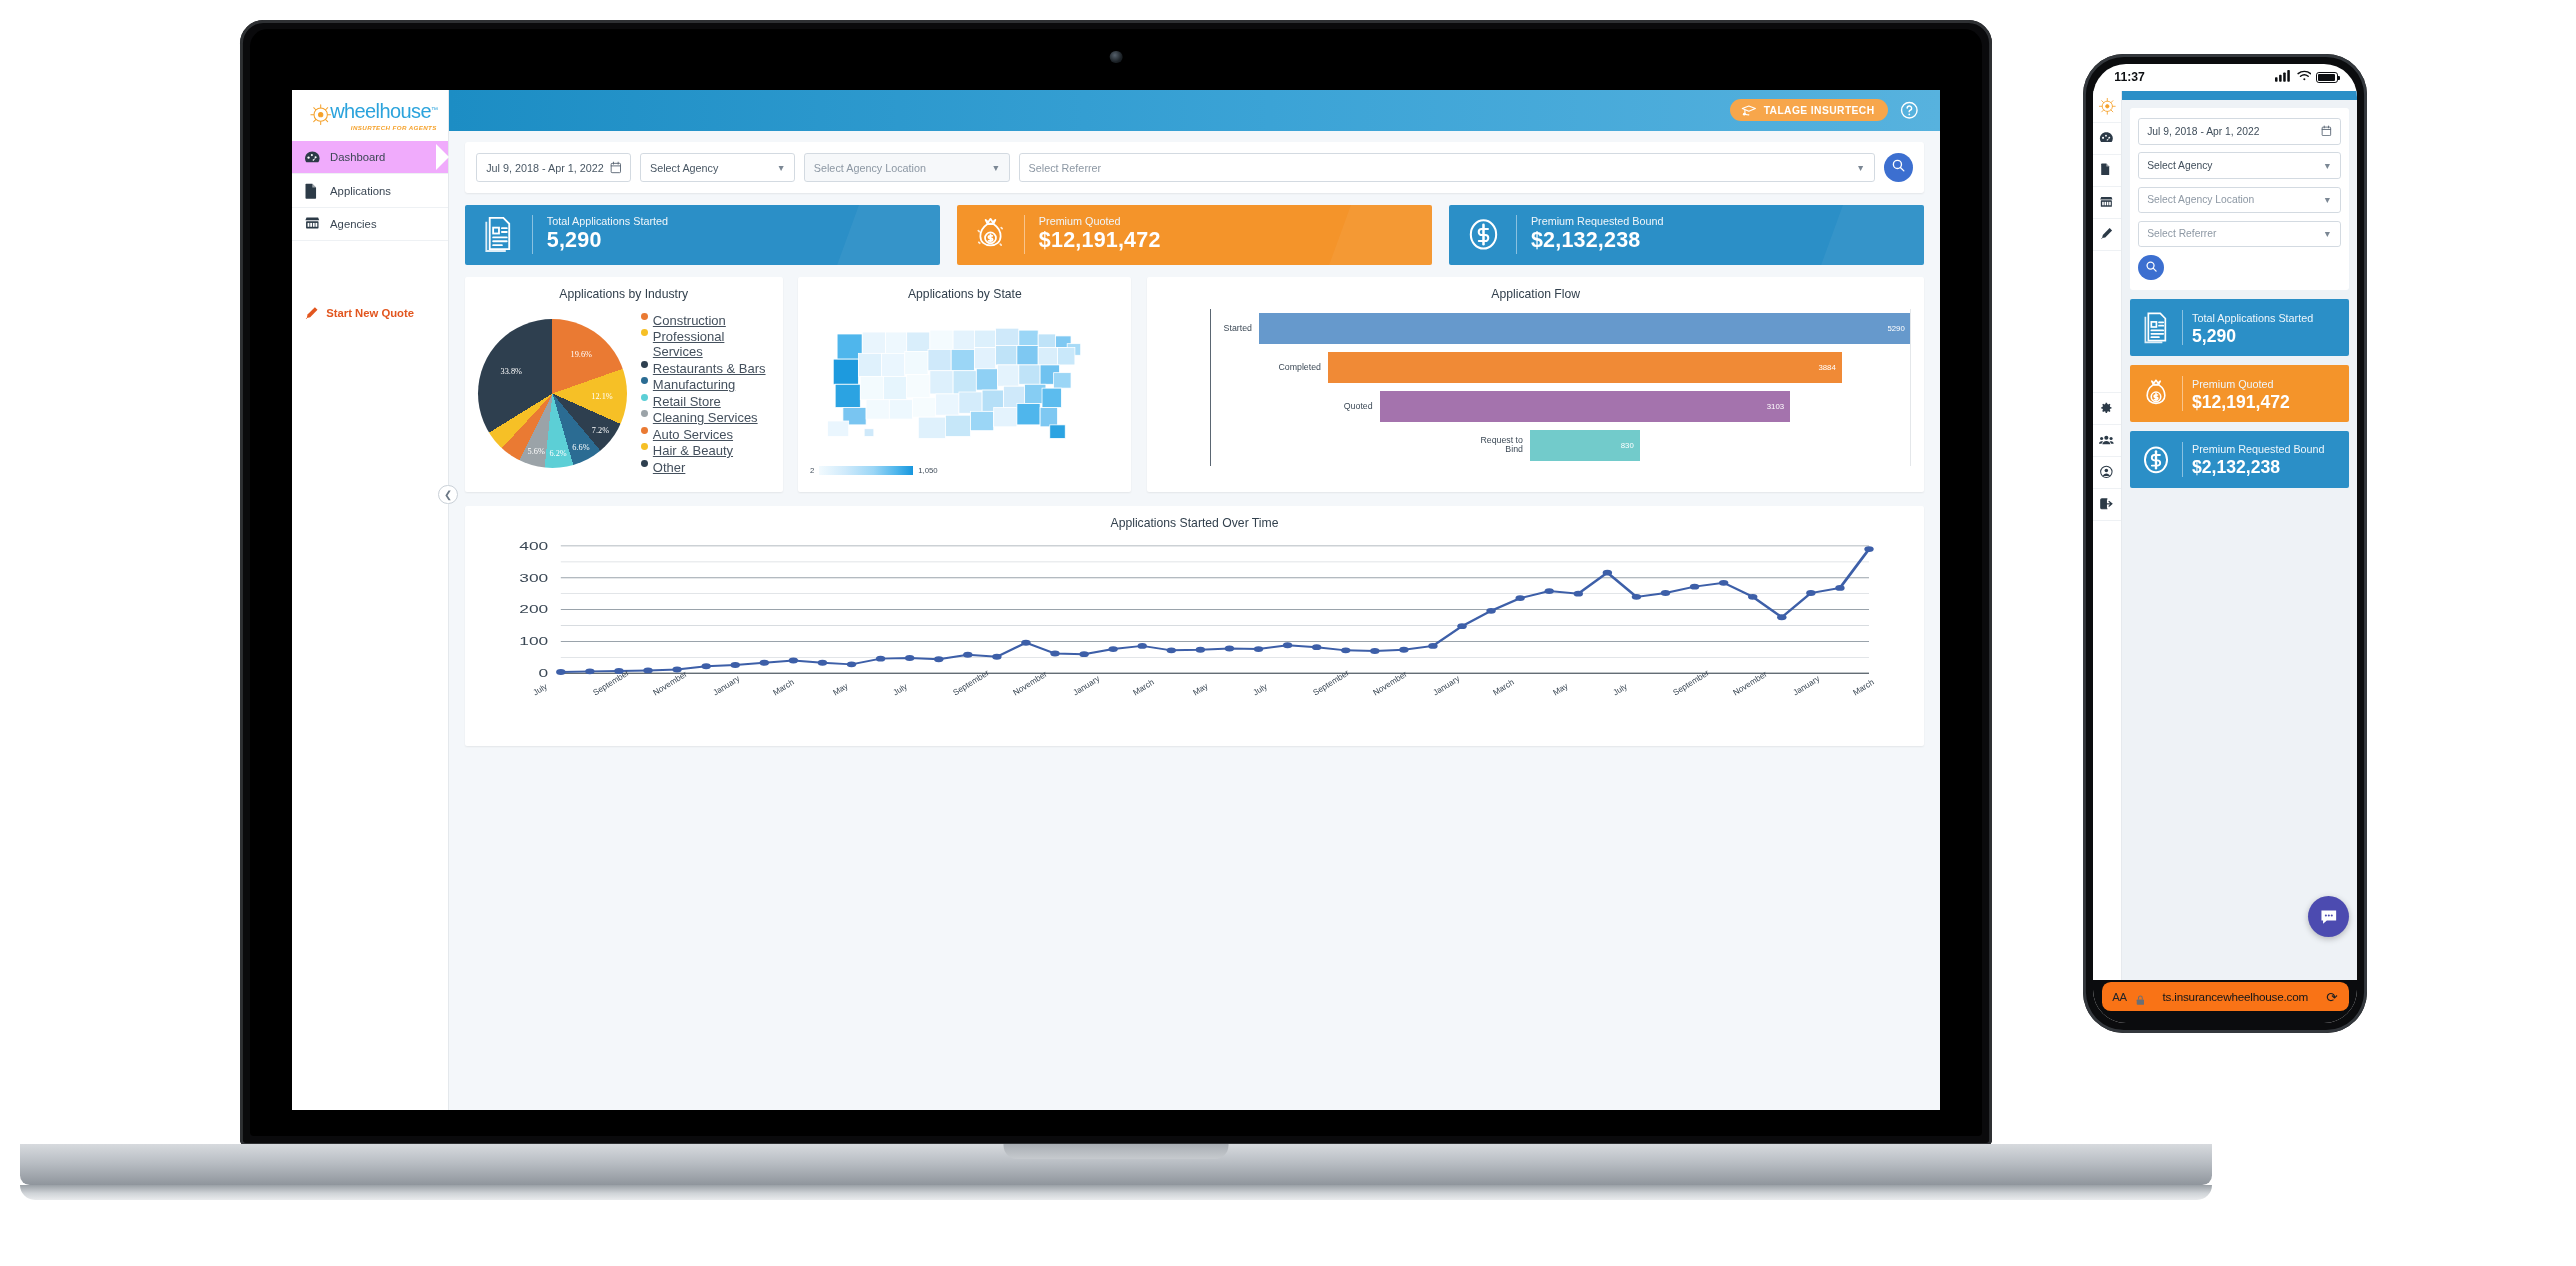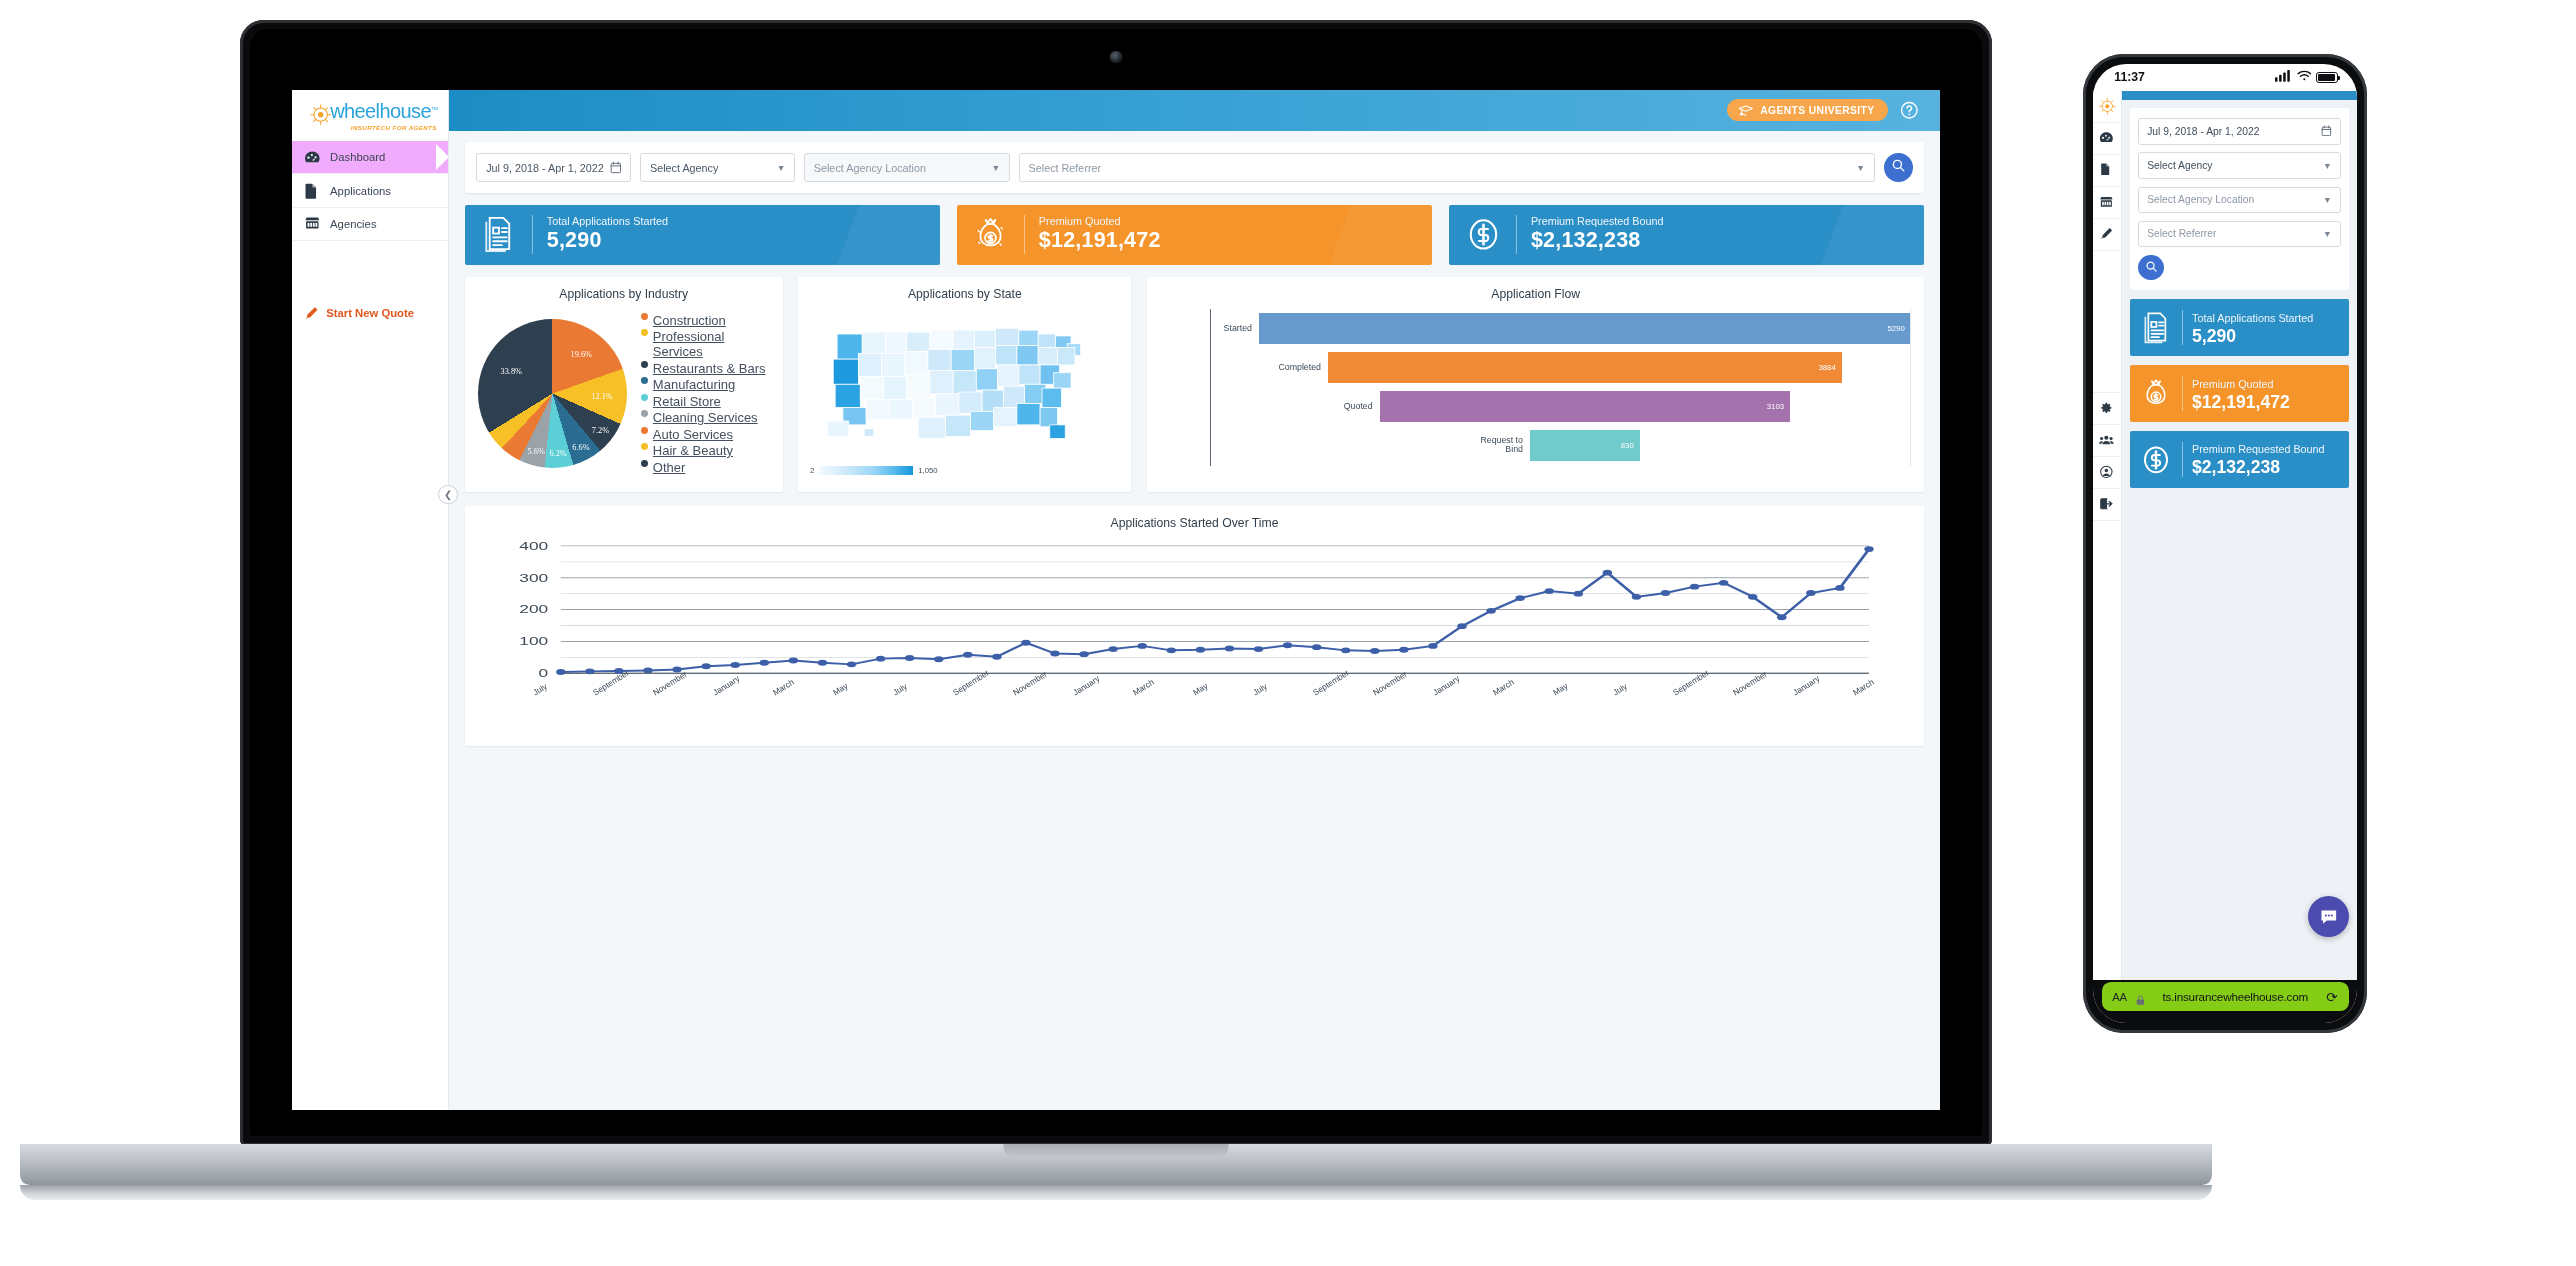--- a/index.html
+++ b/index.html
@@ -296,21 +296,21 @@
     box-shadow: 0 2px 5.9px rgba(0,0,0,.25); cursor: pointer;
   }
   .chat-bubble svg { width: 19.6px; height: 19.6px; color: #fff; }
 
   .ph-urlbar {
     position: absolute; left: 0; right: 0; bottom: 0; height: 43px;
     background: #0b0c0e; display: flex; align-items: flex-start; justify-content: center;
     padding-top: 2px;
   }
   .url-pill {
-    width: 247px; height: 29px; background: #84cc16; border-radius: 8.8px;
+    width: 247px; height: 29px; background: #f97316; border-radius: 8.8px;
     display: flex; align-items: center; padding: 0 10.8px; gap: 8.8px;
   }
   .url-aa { font-size: 11.3px; color: #232529; letter-spacing: -0.3px; }
   .url-txt { flex: 1; font-size: 11.7px; color: #131518; text-align: center; letter-spacing: -0.2px; }
   .lock { width: 8.8px; height: 10.8px; color: #6a6f76; flex-shrink: 0; }
   .reload { font-size: 13.7px; color: #1b1d20; }
 </style>
 </head>
 <body>
 
@@ -401,21 +401,21 @@
 
           <div class="topbar">
             <div class="univ-pill">
               <span class="cap-icon">
                 <svg viewBox="0 0 24 20" fill="none" stroke="#fff" stroke-width="1.7" stroke-linejoin="round">
                   <path d="M12 3l10 4-10 4-10-4z"></path>
                   <path d="M6 9.2v4.4c0 1.7 2.7 3 6 3" stroke-linecap="round"></path>
                   <circle cx="5" cy="15.6" r="2.1" fill="#fff" stroke="none"></circle>
                 </svg>
               </span>
-              <span>AGENTS UNIVERSITY</span>
+              <span>TALAGE INSURTECH</span>
             </div>
             <span class="help-icon">
               <svg viewBox="0 0 24 24" fill="none" stroke="#fff" stroke-width="1.8">
                 <circle cx="12" cy="12" r="10"></circle>
                 <path d="M9.2 9.2a2.9 2.9 0 1 1 3.6 3c-.7.3-1 .9-1 1.7" stroke-linecap="round"></path>
                 <circle cx="12" cy="17.4" r="1.15" fill="#fff" stroke="none"></circle>
               </svg>
             </span>
           </div>
 

